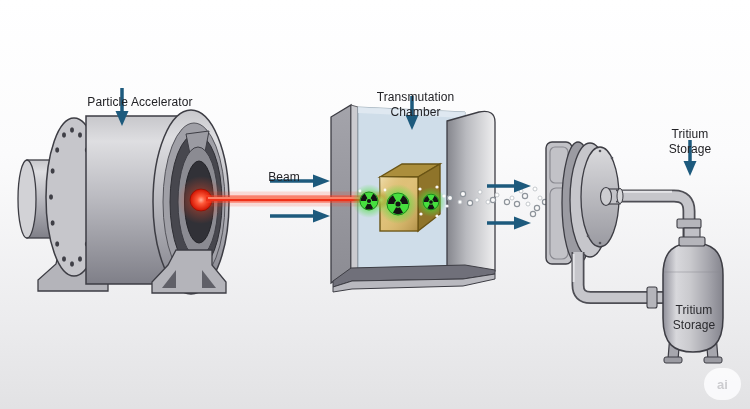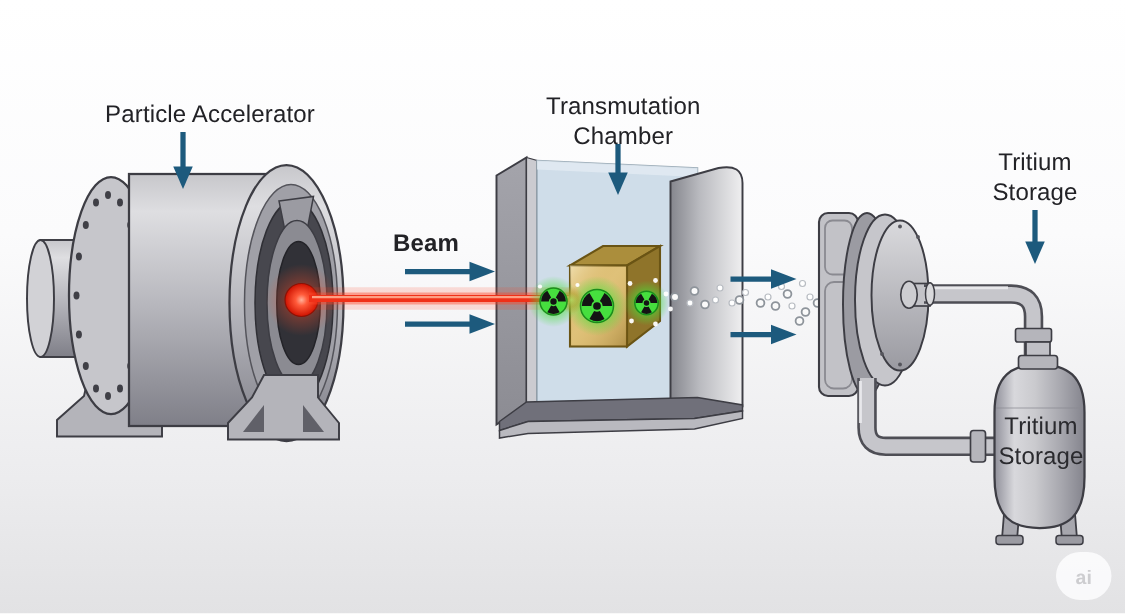--- a/index.html
+++ b/index.html
@@ -4,21 +4,21 @@
 <style>
   html,body{margin:0;padding:0;background:#ffffff;}
   .stage{
     position:relative;width:750px;height:409px;overflow:hidden;
     background:linear-gradient(180deg,#ffffff 0%,#fbfbfc 38%,#ececee 78%,#e2e2e4 100%);
     font-family:"Liberation Sans","DejaVu Sans",sans-serif;
   }
   .stage svg{position:absolute;left:0;top:0;}
   .lbl{
     position:absolute;text-align:center;color:#222226;
-    font-size:16px;line-height:1.22;font-weight:500;letter-spacing:.1px;
+    font-size:12px;line-height:1.22;font-weight:500;letter-spacing:.1px;margin-top:28px;
   }
   .lbl.on-tank{color:#2a2a2e;}
   .watermark{
     position:absolute;left:704px;top:368px;width:37px;height:32px;border-radius:16px;
     background:rgba(253,253,254,.85);color:#cdcdd0;font-size:13px;font-weight:bold;
     display:flex;align-items:center;justify-content:center;text-align:center;
   }
 </style>
 </head>
 <body>
@@ -264,18 +264,18 @@
     <line x1="487" y1="186" x2="516" y2="186" stroke-width="3.5" stroke="#1d5a7d"></line>
     <polygon points="514,179.5 514,192.5 531,186" fill="#1d5a7d"></polygon>
   </g>
   <g>
     <line x1="487" y1="223" x2="516" y2="223" stroke-width="3.5" stroke="#1d5a7d"></line>
     <polygon points="514,216.5 514,229.5 531,223" fill="#1d5a7d"></polygon>
   </g>
 </svg>
 
   <div class="lbl" style="left:60px;top:67px;width:160px;">Particle Accelerator</div>
-  <div class="lbl" style="left:254px;top:153px;width:60px;font-weight:bold;">Beam</div>
+  <div class="lbl" style="left:254px;top:142px;width:60px;">Beam</div>
   <div class="lbl" style="left:358px;top:62px;width:115px;">Transmutation Chamber</div>
   <div class="lbl" style="left:654px;top:99px;width:72px;">Tritium Storage</div>
   <div class="lbl on-tank" style="left:658px;top:275px;width:72px;">Tritium Storage</div>
   <div class="watermark">ai</div>
 </div>
 
 </body></html>

